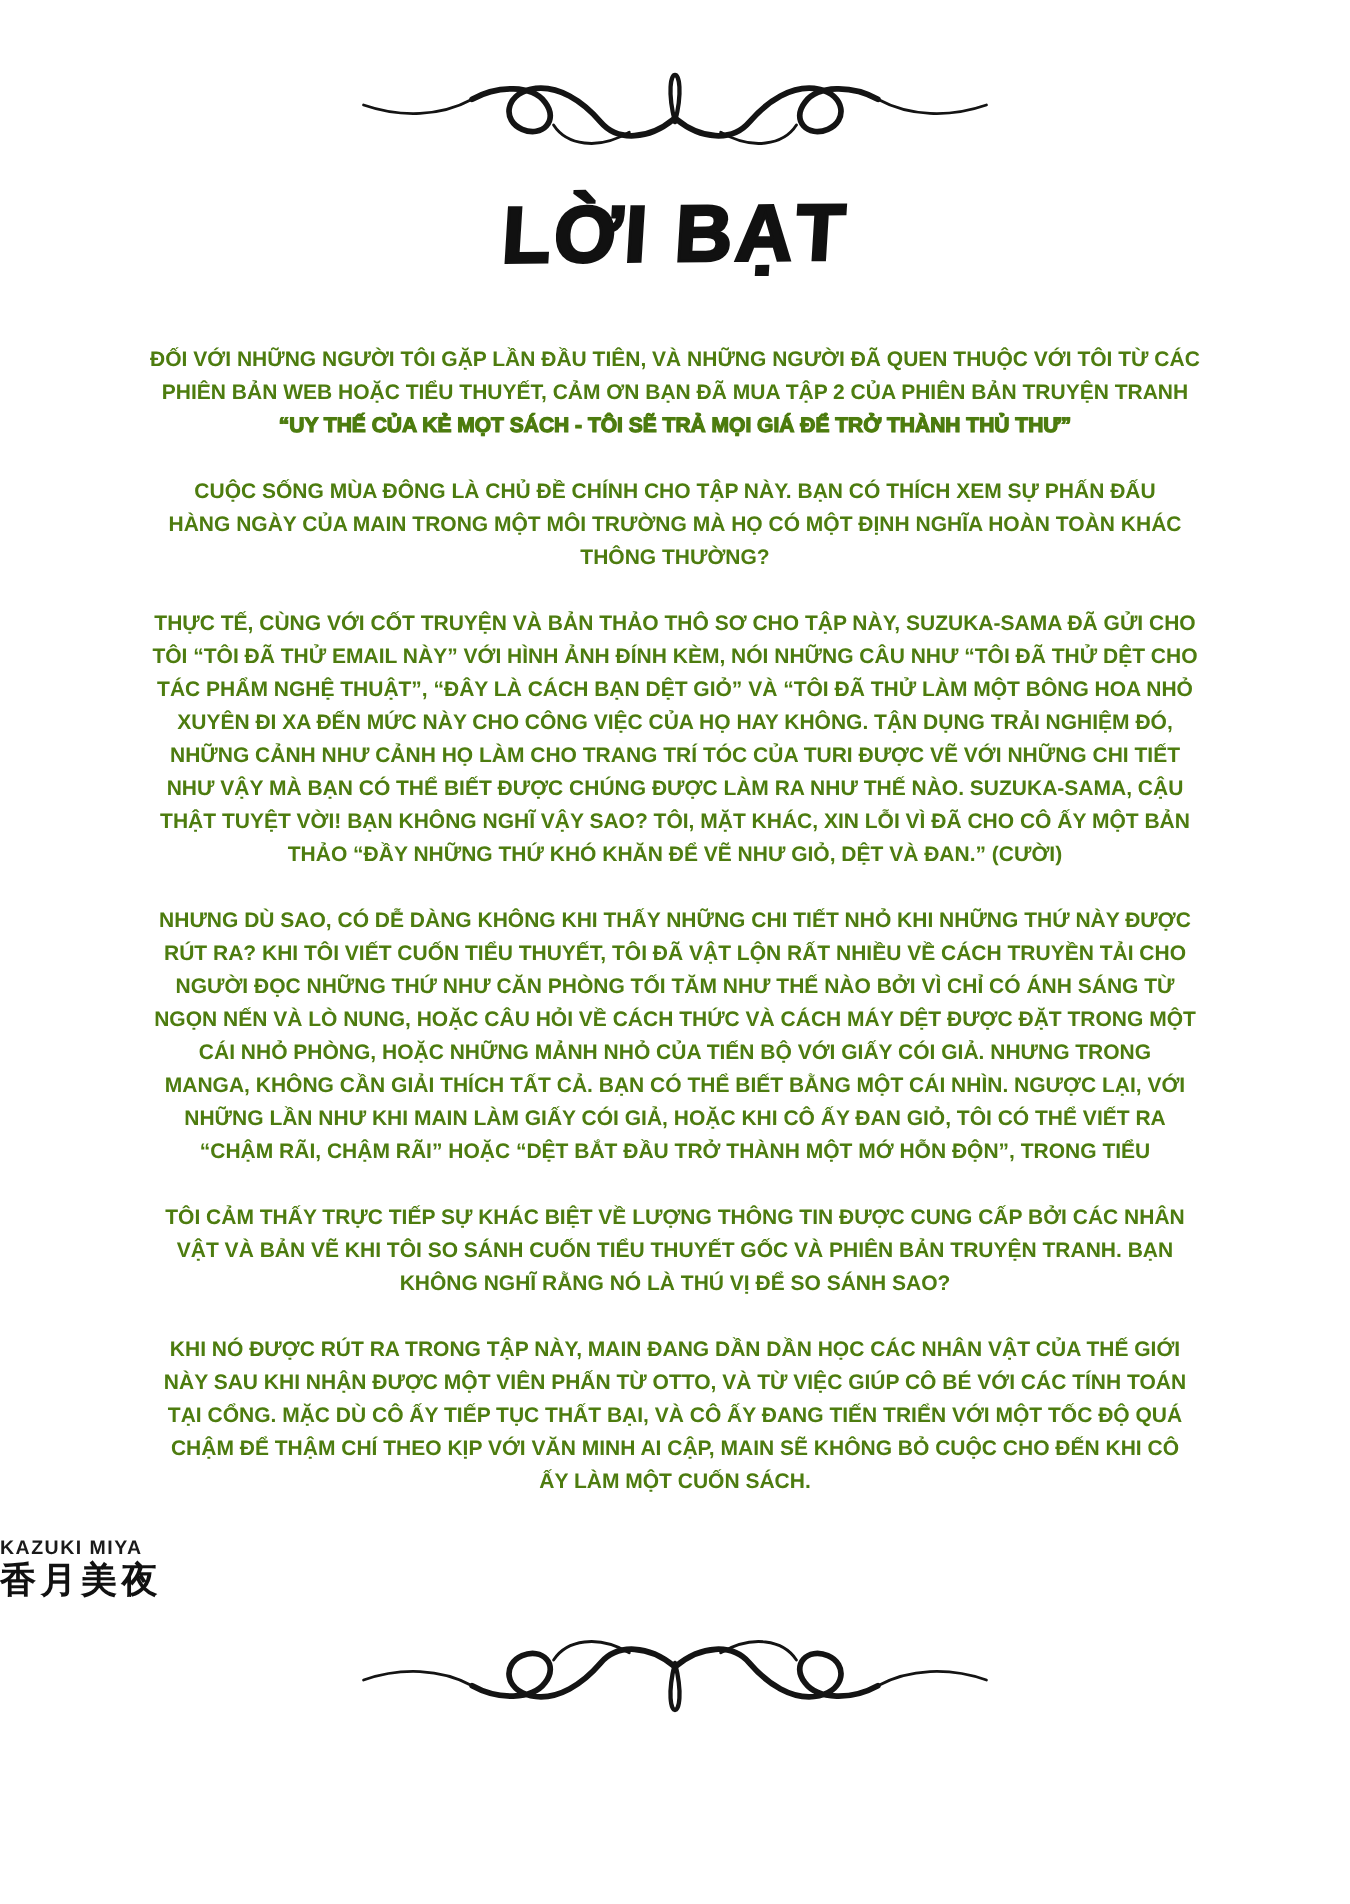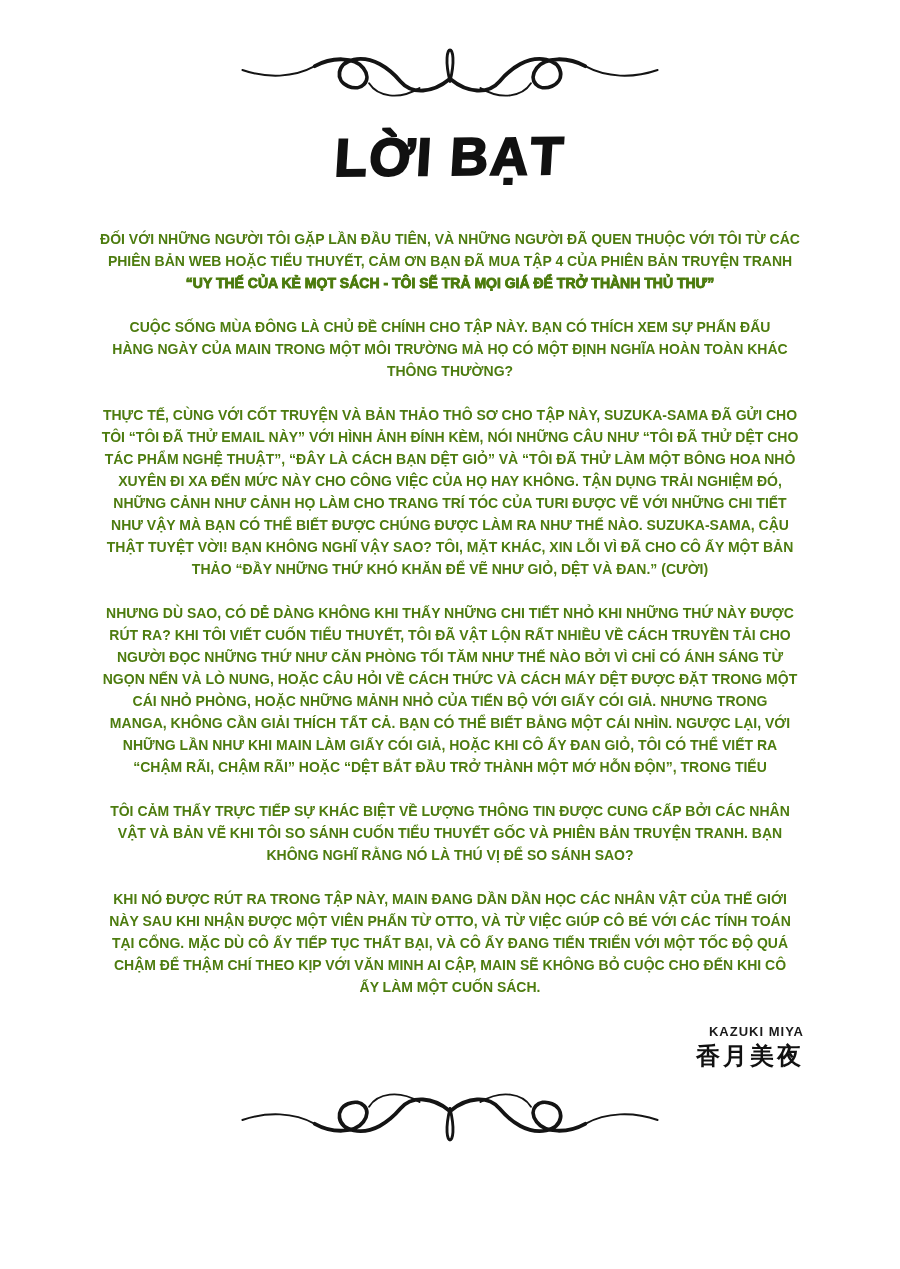--- a/index.html
+++ b/index.html
@@ -41,31 +41,30 @@
   }
   .para + .para { margin-top:22px; }
   .line { white-space:nowrap; }
   .b {
     -webkit-text-stroke:0.8px currentColor;
     text-shadow:0 0 0.5px currentColor;
   }
   .signature {
     margin-top:26px;
     padding-right:96px;
-    text-align:right;
   }
   .sig-romaji {
     font-size:13px;
     font-weight:700;
     line-height:16px;
     letter-spacing:1px;
     color:#1a1a1a;
   }
   .sig-kanji {
-    font-family:Liberation Serif, serif;
+    font-family:Liberation Mono, monospace;
     font-size:24px;
     font-weight:700;
     line-height:32px;
     letter-spacing:3px;
     color:#111111;
   }
 </style>
 </head>
 <body>
 
@@ -85,21 +84,21 @@
         <path transform="matrix(-1,0,0,1,440,0)" d="M252,61 C274,74 296,70 305,56"></path>
       </g>
     </g>
   </svg>
 
   <h1 class="title">LỜI BẠT</h1>
 
   <div class="content">
       <div class="para">
         <div class="line"><span>ĐỐI VỚI NHỮNG NGƯỜI TÔI GẶP LẦN ĐẦU TIÊN, VÀ NHỮNG NGƯỜI ĐÃ QUEN THUỘC VỚI TÔI TỪ CÁC</span></div>
-        <div class="line"><span>PHIÊN BẢN WEB HOẶC TIỂU THUYẾT, CẢM ƠN BẠN ĐÃ MUA TẬP 4 CỦA PHIÊN BẢN TRUYỆN TRANH</span></div>
+        <div class="line"><span>PHIÊN BẢN WEB HOẶC TIỂU THUYẾT, CẢM ƠN BẠN ĐÃ MUA TẬP 2 CỦA PHIÊN BẢN TRUYỆN TRANH</span></div>
         <div class="line"><span class="b">“UY THẾ CỦA KẺ MỌT SÁCH - TÔI SẼ TRẢ MỌI GIÁ ĐỂ TRỞ THÀNH THỦ THƯ”</span></div>
       </div>
       <div class="para">
         <div class="line"><span>CUỘC SỐNG MÙA ĐÔNG LÀ CHỦ ĐỀ CHÍNH CHO TẬP NÀY. BẠN CÓ THÍCH XEM SỰ PHẤN ĐẤU</span></div>
         <div class="line"><span>HÀNG NGÀY CỦA MAIN TRONG MỘT MÔI TRƯỜNG MÀ HỌ CÓ MỘT ĐỊNH NGHĨA HOÀN TOÀN KHÁC</span></div>
         <div class="line"><span>THÔNG THƯỜNG?</span></div>
       </div>
       <div class="para">
         <div class="line"><span>THỰC TẾ, CÙNG VỚI CỐT TRUYỆN VÀ BẢN THẢO THÔ SƠ CHO TẬP NÀY, SUZUKA-SAMA ĐÃ GỬI CHO</span></div>
         <div class="line"><span>TÔI “TÔI ĐÃ THỬ EMAIL NÀY” VỚI HÌNH ẢNH ĐÍNH KÈM, NÓI NHỮNG CÂU NHƯ “TÔI ĐÃ THỬ DỆT CHO</span></div>

